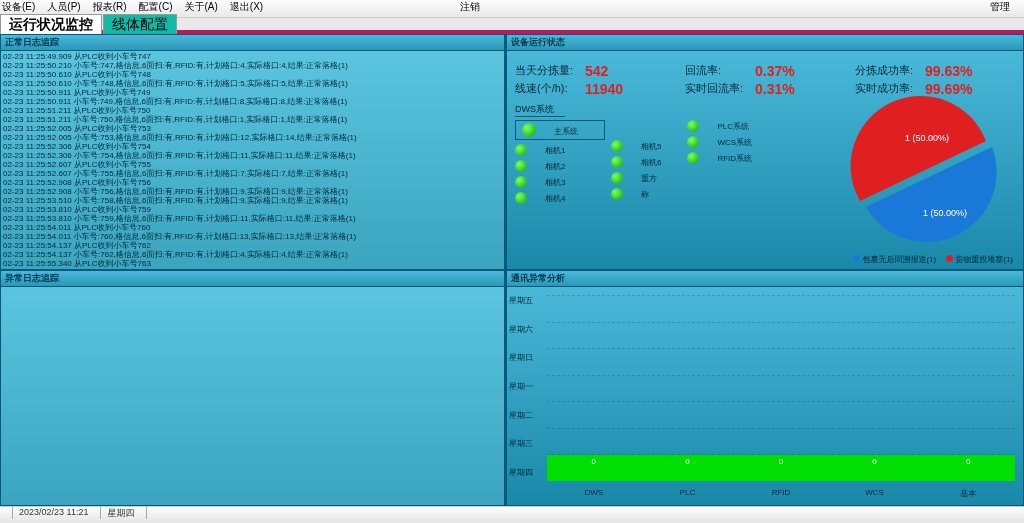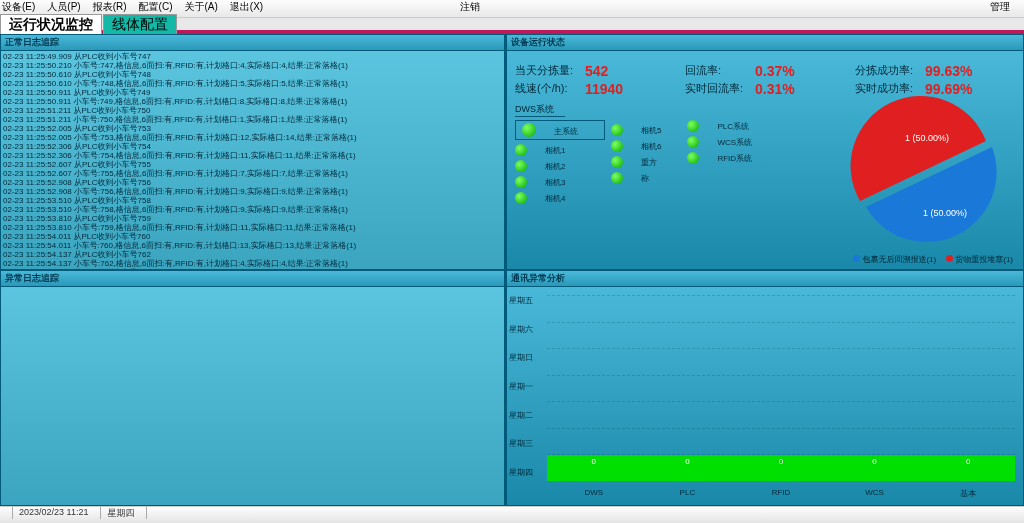--- a/index.html
+++ b/index.html
@@ -85,21 +85,20 @@
           <div class="log-line">02-23 11:25:51.211 从PLC收到小车号750</div>
           <div class="log-line">02-23 11:25:51.211 小车号:750,格信息,6面扫:有,RFID:有,计划格口:1,实际格口:1,结果:正常落格(1)</div>
           <div class="log-line">02-23 11:25:52.005 从PLC收到小车号753</div>
           <div class="log-line">02-23 11:25:52.005 小车号:753,格信息,6面扫:有,RFID:有,计划格口:12,实际格口:14,结果:正常落格(1)</div>
           <div class="log-line">02-23 11:25:52.306 从PLC收到小车号754</div>
           <div class="log-line">02-23 11:25:52.306 小车号:754,格信息,6面扫:有,RFID:有,计划格口:11,实际格口:11,结果:正常落格(1)</div>
           <div class="log-line">02-23 11:25:52.607 从PLC收到小车号755</div>
           <div class="log-line">02-23 11:25:52.607 小车号:755,格信息,6面扫:有,RFID:有,计划格口:7,实际格口:7,结果:正常落格(1)</div>
           <div class="log-line">02-23 11:25:52.908 从PLC收到小车号756</div>
           <div class="log-line">02-23 11:25:52.908 小车号:756,格信息,6面扫:有,RFID:有,计划格口:9,实际格口:9,结果:正常落格(1)</div>
-          <div class="log-line">02-23 11:25:53.510 从PLC收到小车号758</div>
           <div class="log-line">02-23 11:25:53.510 小车号:758,格信息,6面扫:有,RFID:有,计划格口:9,实际格口:9,结果:正常落格(1)</div>
           <div class="log-line">02-23 11:25:53.810 从PLC收到小车号759</div>
           <div class="log-line">02-23 11:25:53.810 小车号:759,格信息,6面扫:有,RFID:有,计划格口:11,实际格口:11,结果:正常落格(1)</div>
           <div class="log-line">02-23 11:25:54.011 从PLC收到小车号760</div>
           <div class="log-line">02-23 11:25:54.011 小车号:760,格信息,6面扫:有,RFID:有,计划格口:13,实际格口:13,结果:正常落格(1)</div>
           <div class="log-line">02-23 11:25:54.137 从PLC收到小车号762</div>
           <div class="log-line">02-23 11:25:54.137 小车号:762,格信息,6面扫:有,RFID:有,计划格口:4,实际格口:4,结果:正常落格(1)</div>
           <div class="log-line">02-23 11:25:55.340 从PLC收到小车号763</div>
         </div>
     </div>
@@ -161,21 +160,21 @@
               </div>
             <div class="light">
                 <span class="led"></span>
                 <span>相机3</span>
               </div>
             <div class="light">
                 <span class="led"></span>
                 <span>相机4</span>
               </div>
           </div>
-          <div class="light-col" style="margin-top:4px">
+          <div class="light-col" style="margin-top:20px">
             <div class="light">
                 <span class="led"></span>
                 <span>相机5</span>
               </div>
             <div class="light">
                 <span class="led"></span>
                 <span>相机6</span>
               </div>
             <div class="light">
                 <span class="led"></span>

